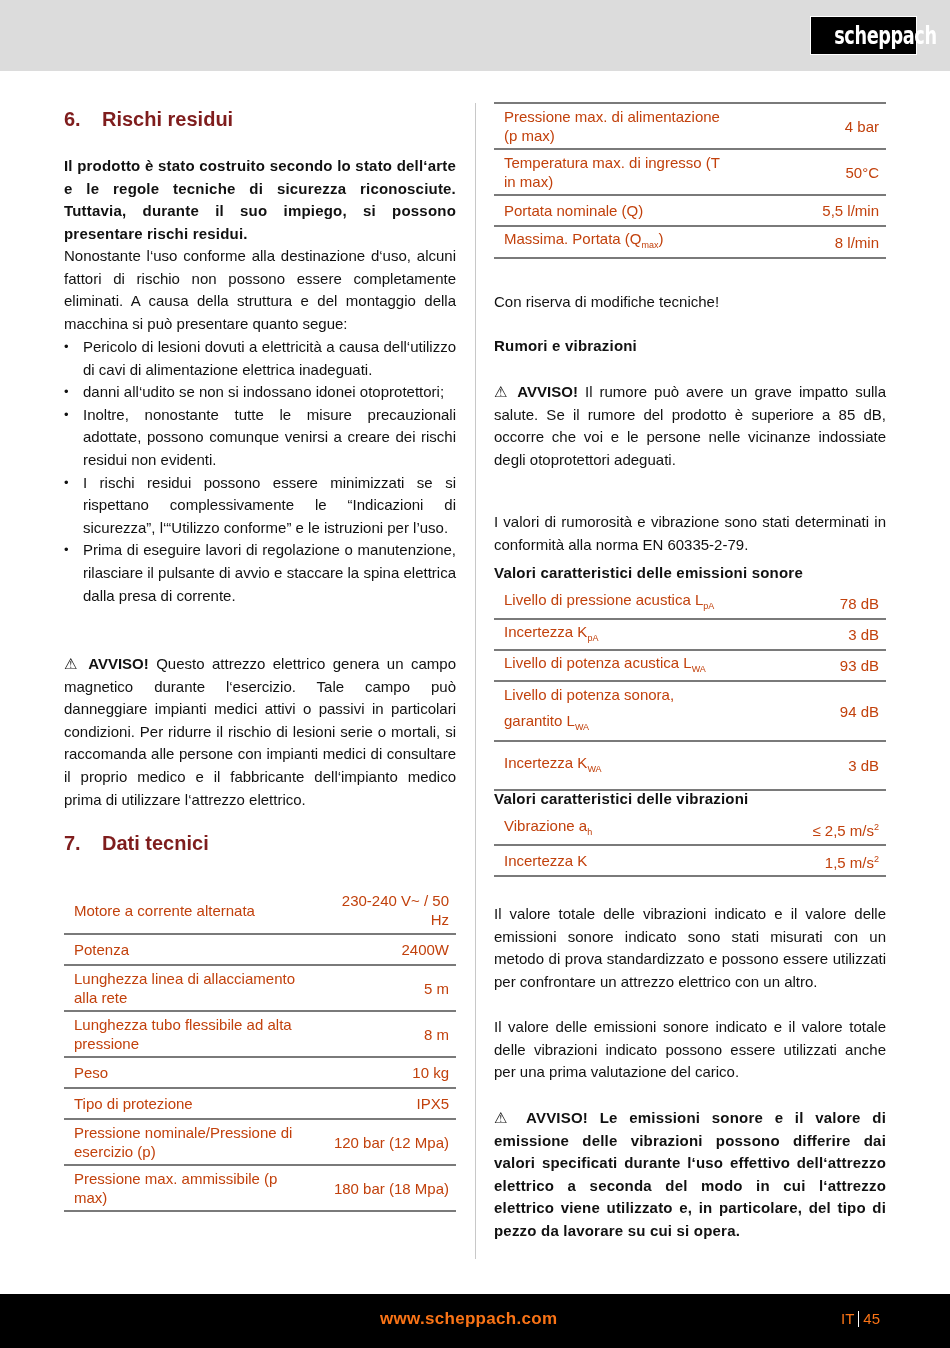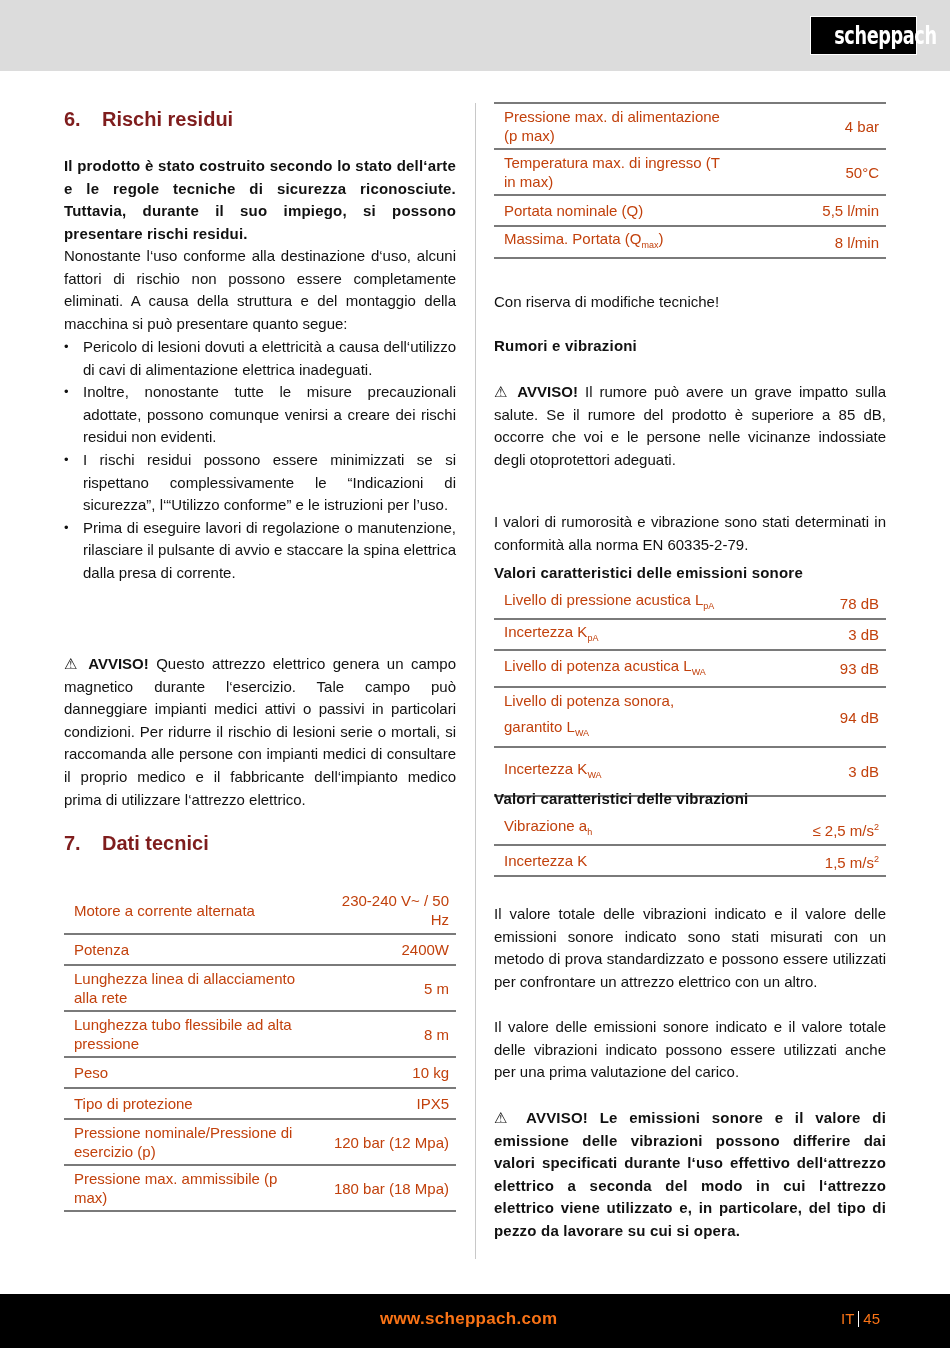--- a/index.html
+++ b/index.html
@@ -51,20 +51,21 @@
 
 <div class="h-section" style="left:64px; top:108px;">
   <span class="num">6.</span><span>Rischi residui</span>
 </div>
 
 <p class="p bold" style="left:64px; top:155px; width:392px;">Il prodotto è stato costruito secondo lo stato dell‘arte e le regole tecniche di sicurezza riconosciute. Tuttavia, durante il suo impiego, si possono presentare rischi residui.</p>
 <p class="p" style="left:64px; top:245px; width:392px;">Nonostante l‘uso conforme alla destinazione d‘uso, alcuni fattori di rischio non possono essere completamente eliminati. A causa della struttura e del montaggio della macchina si può presentare quanto segue:</p>
 
 <ul class="bullets" style="left:64px; top:336px; width:392px;">
   <li>Pericolo di lesioni dovuti a elettricità a causa dell‘utilizzo di cavi di alimentazione elettrica inadeguati.</li>
+  <li>danni all‘udito se non si indossano idonei otoprotettori;</li>
   <li>Inoltre, nonostante tutte le misure precauzionali adottate, possono comunque venirsi a creare dei rischi residui non evidenti.</li>
   <li>I rischi residui possono essere minimizzati se si rispettano complessivamente le “Indicazioni di sicurezza”, l‘“Utilizzo conforme” e le istruzioni per l’uso.</li>
   <li>Prima di eseguire lavori di regolazione o manutenzione, rilasciare il pulsante di avvio e staccare la spina elettrica dalla presa di corrente.</li>
 </ul>
 
 <p class="p" style="left:64px; top:653px; width:392px;">
   <span class="warn-icon">⚠</span>
   <span class="warn-label">AVVISO!</span>
   <span>Questo attrezzo elettrico genera un campo magnetico durante l‘esercizio. Tale campo può danneggiare impianti medici attivi o passivi in particolari condizioni. Per ridurre il rischio di lesioni serie o mortali, si raccomanda alle persone con impianti medici di consultare il proprio medico e il fabbricante dell‘impianto medico prima di utilizzare l‘attrezzo elettrico.</span>
 </p>
@@ -148,21 +149,21 @@
 <table class="spec" style="left:494px; top:588px; width:392px;">
   <tbody>
       <tr style="height:31px;">
     <td><span>Livello di pressione acustica L</span><sub>pA</sub></td>
     <td class="val">78 dB</td>
   </tr>
   <tr style="height:31px;">
     <td><span>Incertezza K</span><sub>pA</sub></td>
     <td class="val">3 dB</td>
   </tr>
-  <tr style="height:37px;">
+  <tr style="height:31px;">
     <td><span>Livello di potenza acustica L</span><sub>WA</sub></td>
     <td class="val">93 dB</td>
   </tr>
   <tr style="height:55px;">
     <td style="width:240px; line-height:26px;"><span>Livello di potenza sonora, garantito L</span><sub>WA</sub></td>
     <td class="val">94 dB</td>
   </tr>
   <tr style="height:49px;">
     <td><span>Incertezza K</span><sub>WA</sub></td>
     <td class="val">3 dB</td>

